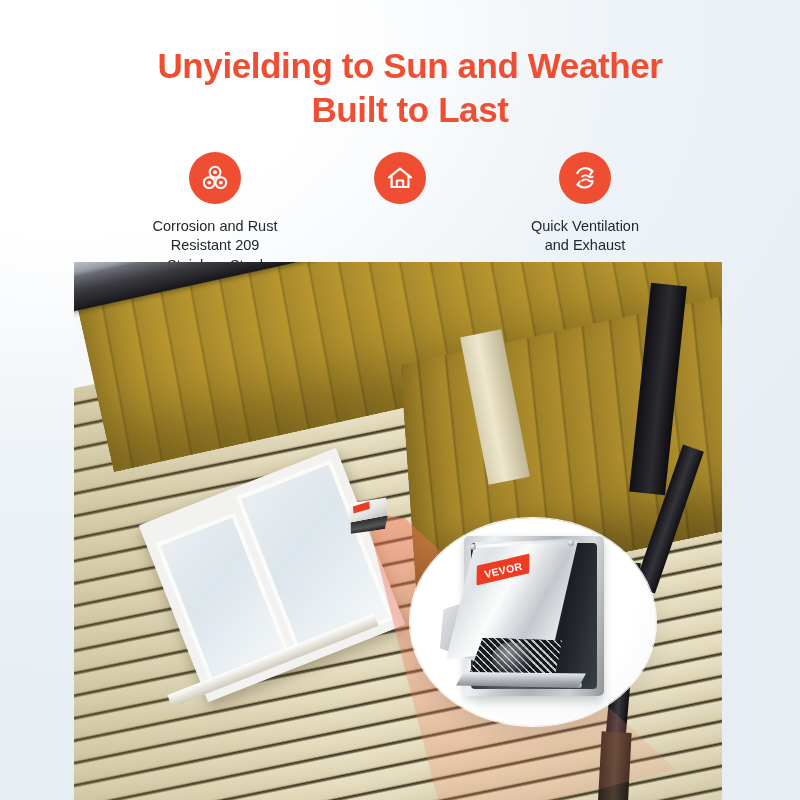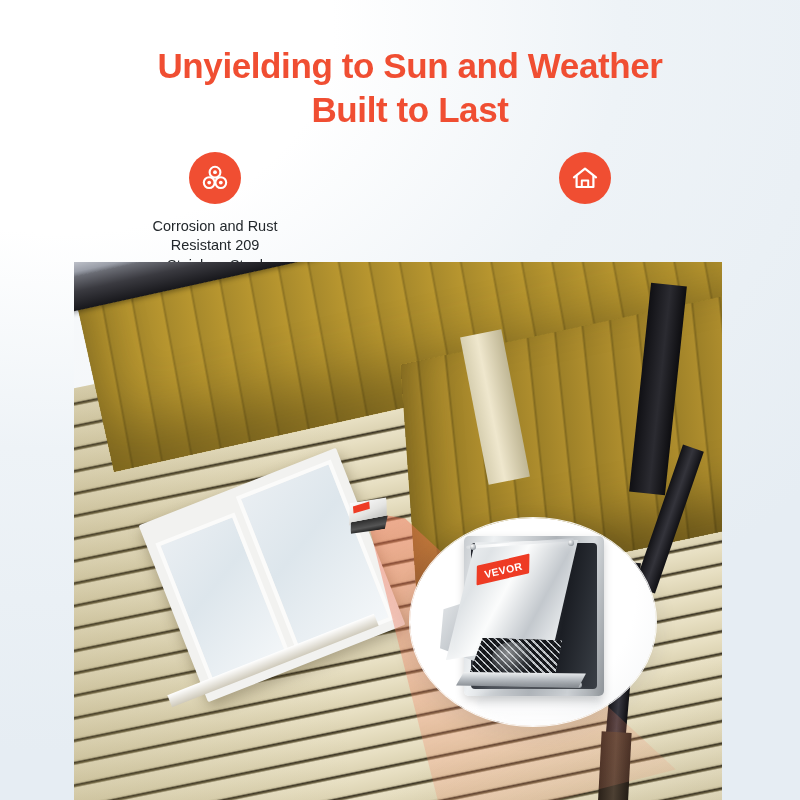--- a/index.html
+++ b/index.html
@@ -469,20 +469,36 @@
         <span>
           <svg width="30" height="30" viewBox="0 0 30 30" fill="none">
             <path d="M4 14.4 L15 5.6 L26 14.4" stroke="#ffffff" stroke-width="2.2" stroke-linecap="round" stroke-linejoin="round" fill="none"></path>
             <path d="M6.6 13.2 V24 H23.4 V13.2" stroke="#ffffff" stroke-width="2.2" stroke-linecap="round" stroke-linejoin="round" fill="none"></path>
             <path d="M11.8 24 V17.4 H18.2 V24" stroke="#ffffff" stroke-width="2.0" stroke-linecap="round" stroke-linejoin="round" fill="none"></path>
           </svg>
         </span>
       </div>
     </div>
 
+    <div class="feature">
+      <div class="feature-badge">
+        <span>
+          <svg width="30" height="30" viewBox="0 0 30 30" fill="none">
+            <path d="M7.3 10.2 A9 9 0 0 1 21.8 7.9" stroke="#ffffff" stroke-width="2.1" stroke-linecap="round" fill="none"></path>
+            <path d="M18.6 6.0 L22.6 8.1 L20.2 11.6" stroke="#ffffff" stroke-width="2.1" stroke-linecap="round" stroke-linejoin="round" fill="none"></path>
+            <path d="M22.6 19.4 A9 9 0 0 1 8.2 22.0" stroke="#ffffff" stroke-width="2.1" stroke-linecap="round" fill="none"></path>
+            <path d="M11.4 23.9 L7.4 21.8 L9.8 18.3" stroke="#ffffff" stroke-width="2.1" stroke-linecap="round" stroke-linejoin="round" fill="none"></path>
+            <path d="M12.2 13.6 q3.4 -2.4 6.8 0 q2.0 1.4 3.6 0.2" stroke="#ffffff" stroke-width="1.9" stroke-linecap="round" fill="none"></path>
+            <path d="M12.2 17.6 q3.4 -2.4 6.8 0 q2.0 1.4 3.6 0.2" stroke="#ffffff" stroke-width="1.9" stroke-linecap="round" fill="none"></path>
+          </svg>
+        </span>
+      </div>
+      <div class="feature-caption">Quick Ventilation
+and Exhaust</div>
+    </div>
 
   </div>
 
   <div class="photo">
     <div class="photo-inner">
       <div class="sky"></div>
 
       <div class="wall">
         <div class="wall-shade"></div>
       </div>

